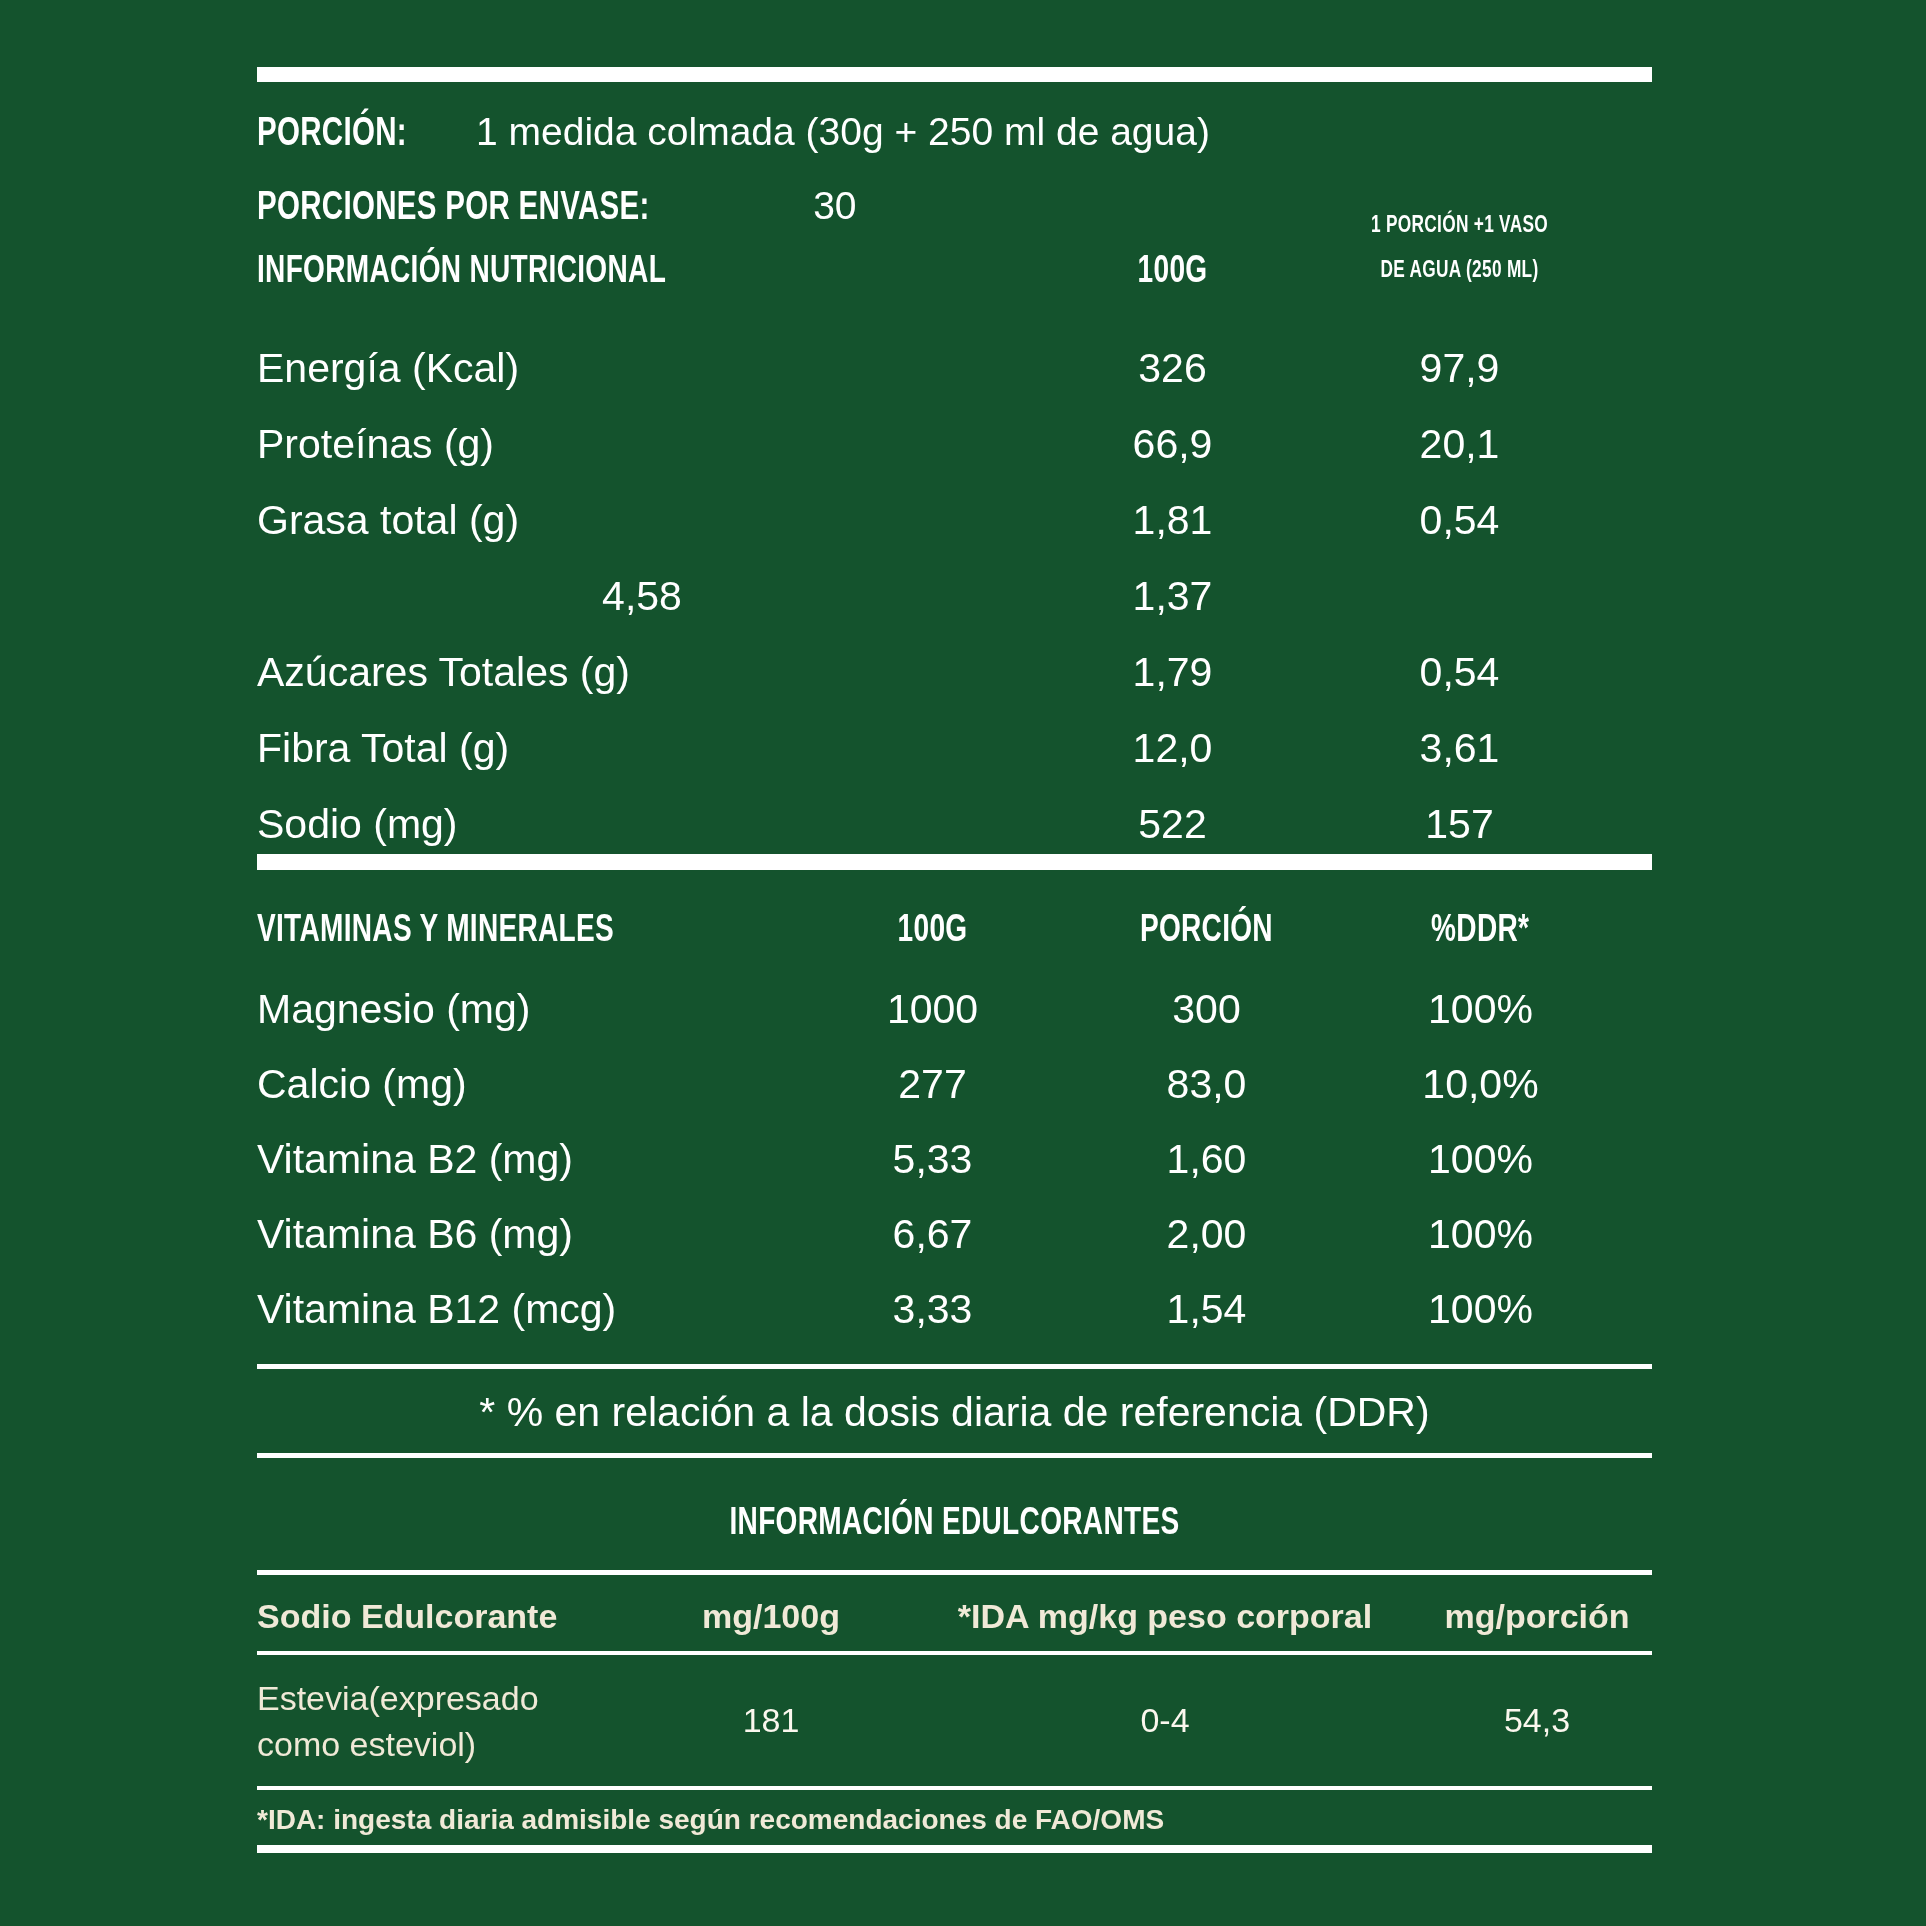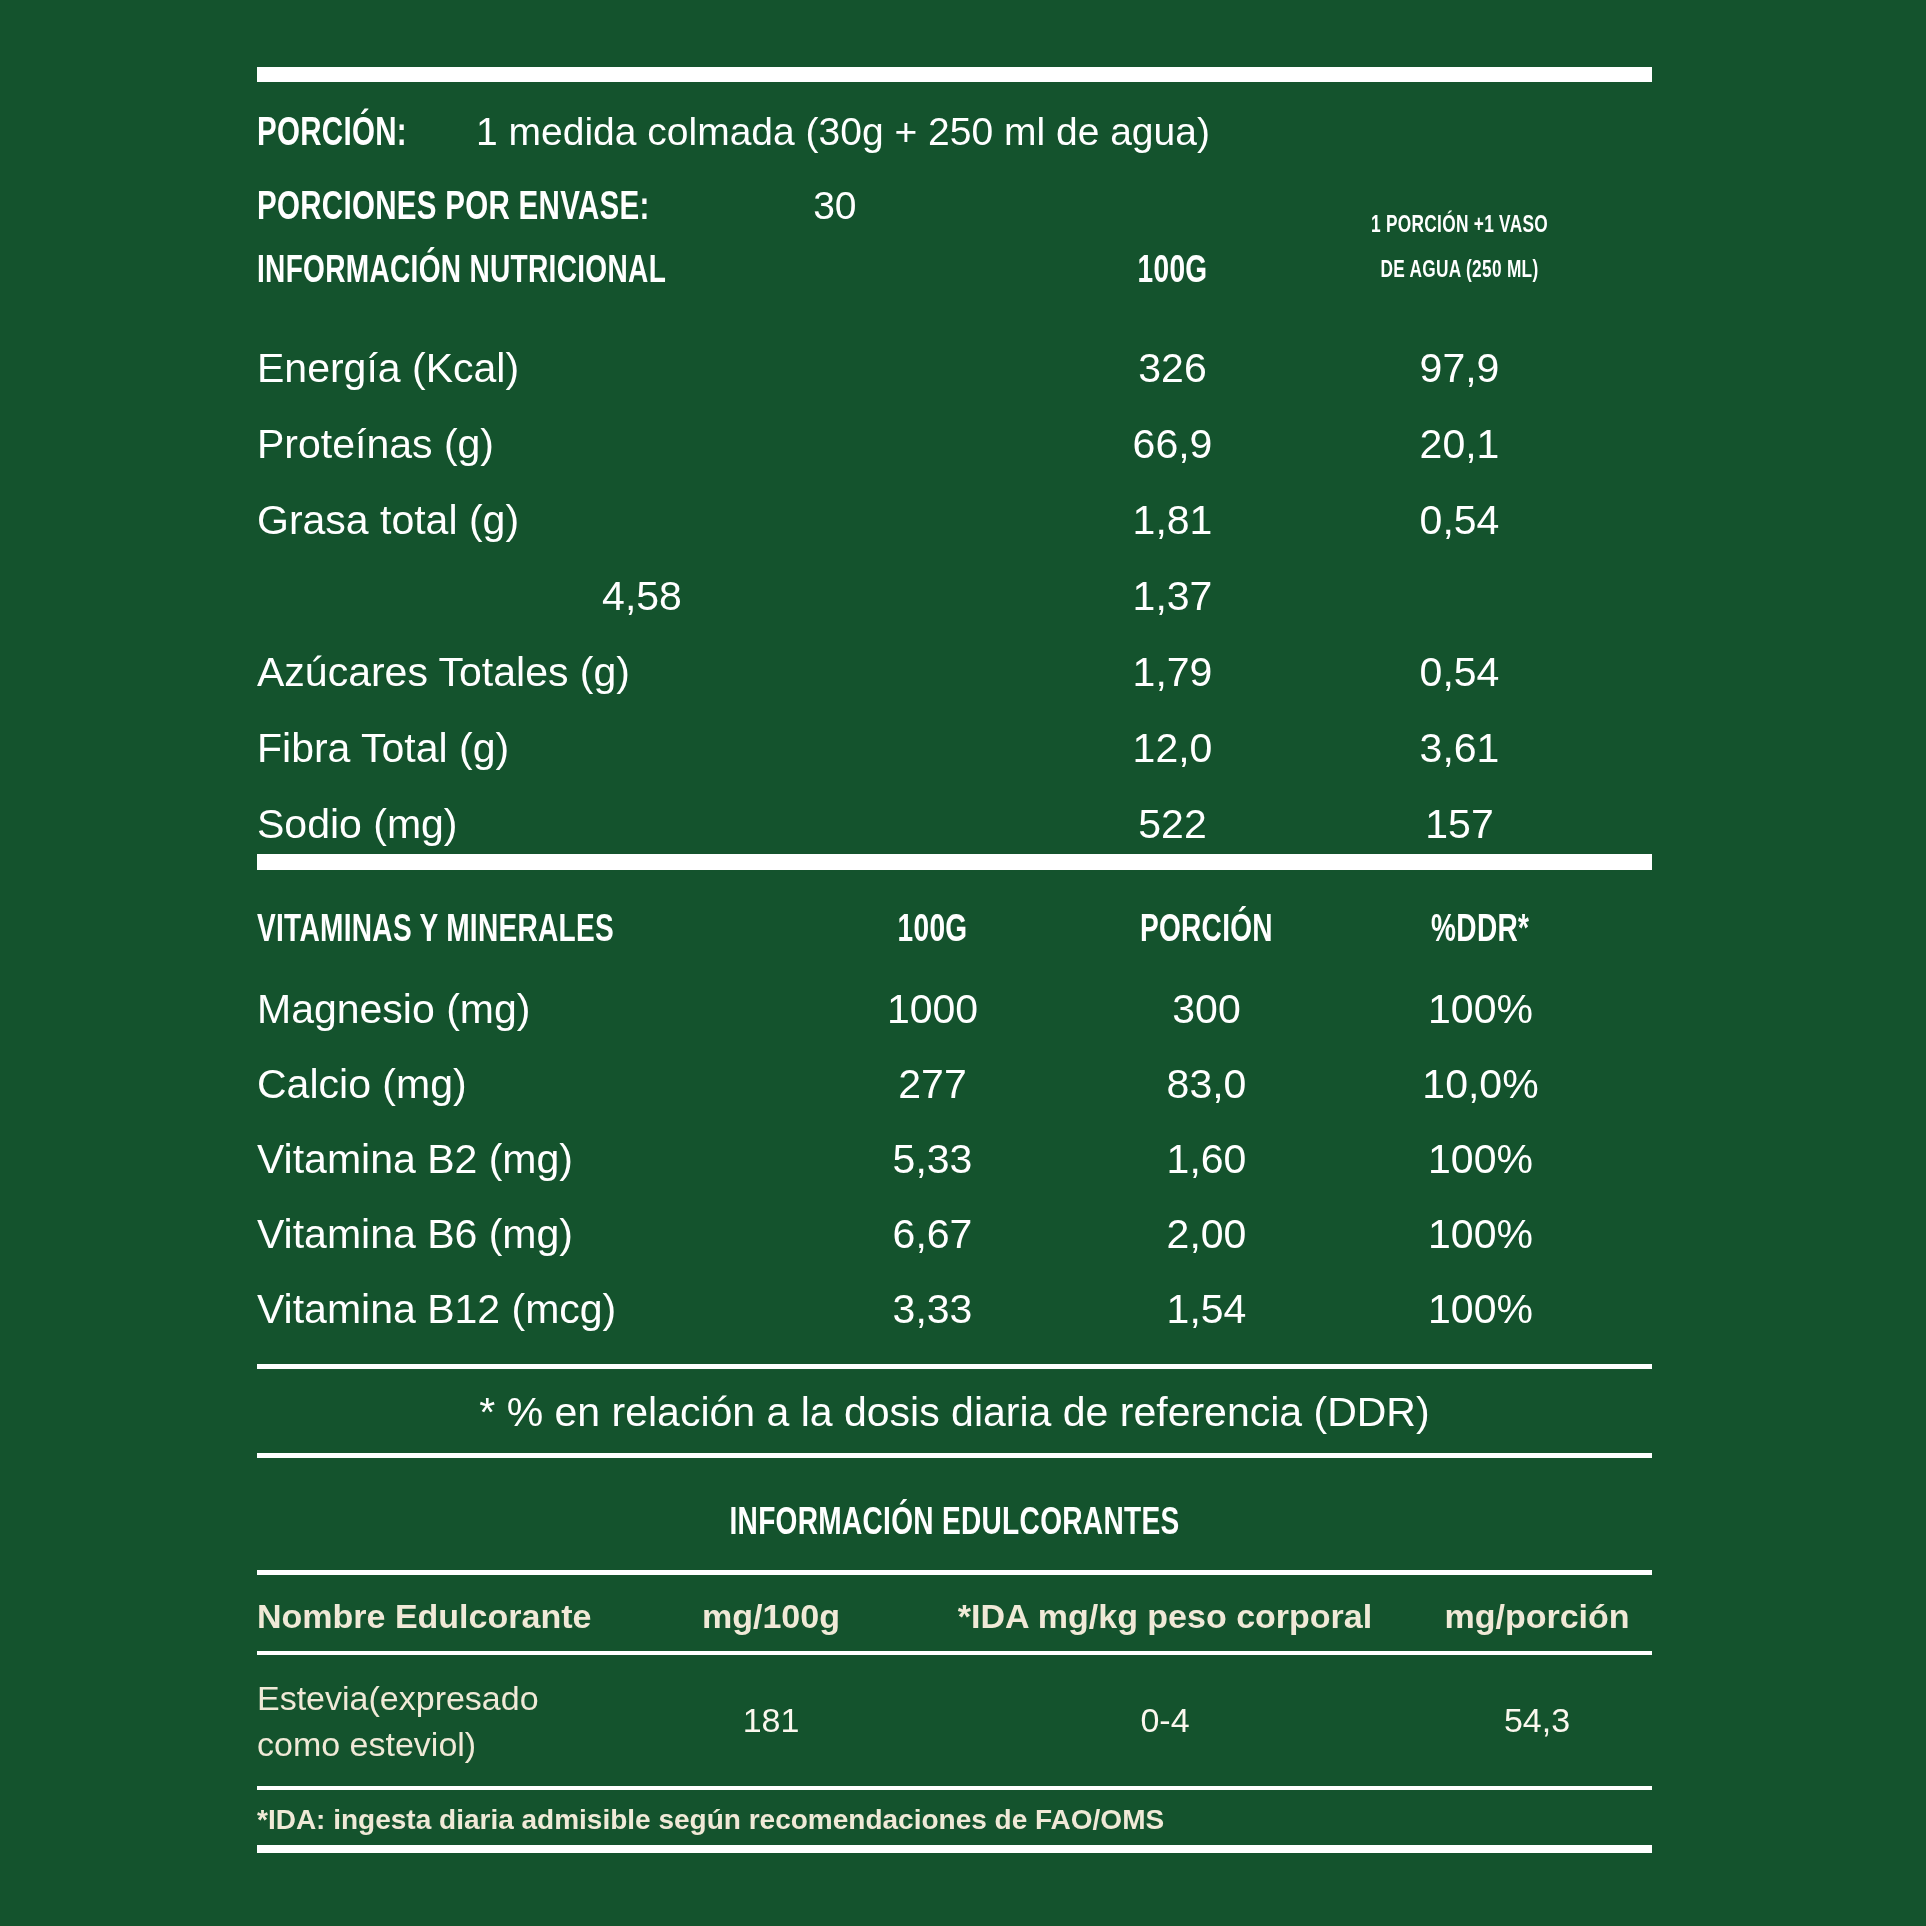--- a/index.html
+++ b/index.html
@@ -165,21 +165,21 @@
   <div class="abs line" style="top:1364px;"></div>
   <div class="abs foot light" style="top:1380px;line-height:65px;">* % en relación a la dosis diaria de referencia (DDR)</div>
   <div class="abs line" style="top:1453px;"></div>
 
   <div class="abs sw-title" style="top:1494px;">
     <span class="c c-center">INFORMACIÓN EDULCORANTES</span>
   </div>
   <div class="abs line" style="top:1570px;"></div>
 
   <div class="abs sgrid sw-hdr" style="top:1591px;height:51px;">
-    <div>Nombre Edulcorante</div>
+    <div>Sodio Edulcorante</div>
     <div class="cell-c">mg/100g</div>
     <div class="cell-c">*IDA mg/kg peso corporal</div>
     <div class="cell-c">mg/porción</div>
   </div>
   <div class="abs line" style="top:1651px;height:4.3px;"></div>
 
   <div class="abs sgrid sw-row" style="top:1665px;height:111px;">
     <div class="sw-name">
       <span style="display:block;">Estevia(expresado</span>
       <span style="display:block;">como esteviol)</span>

